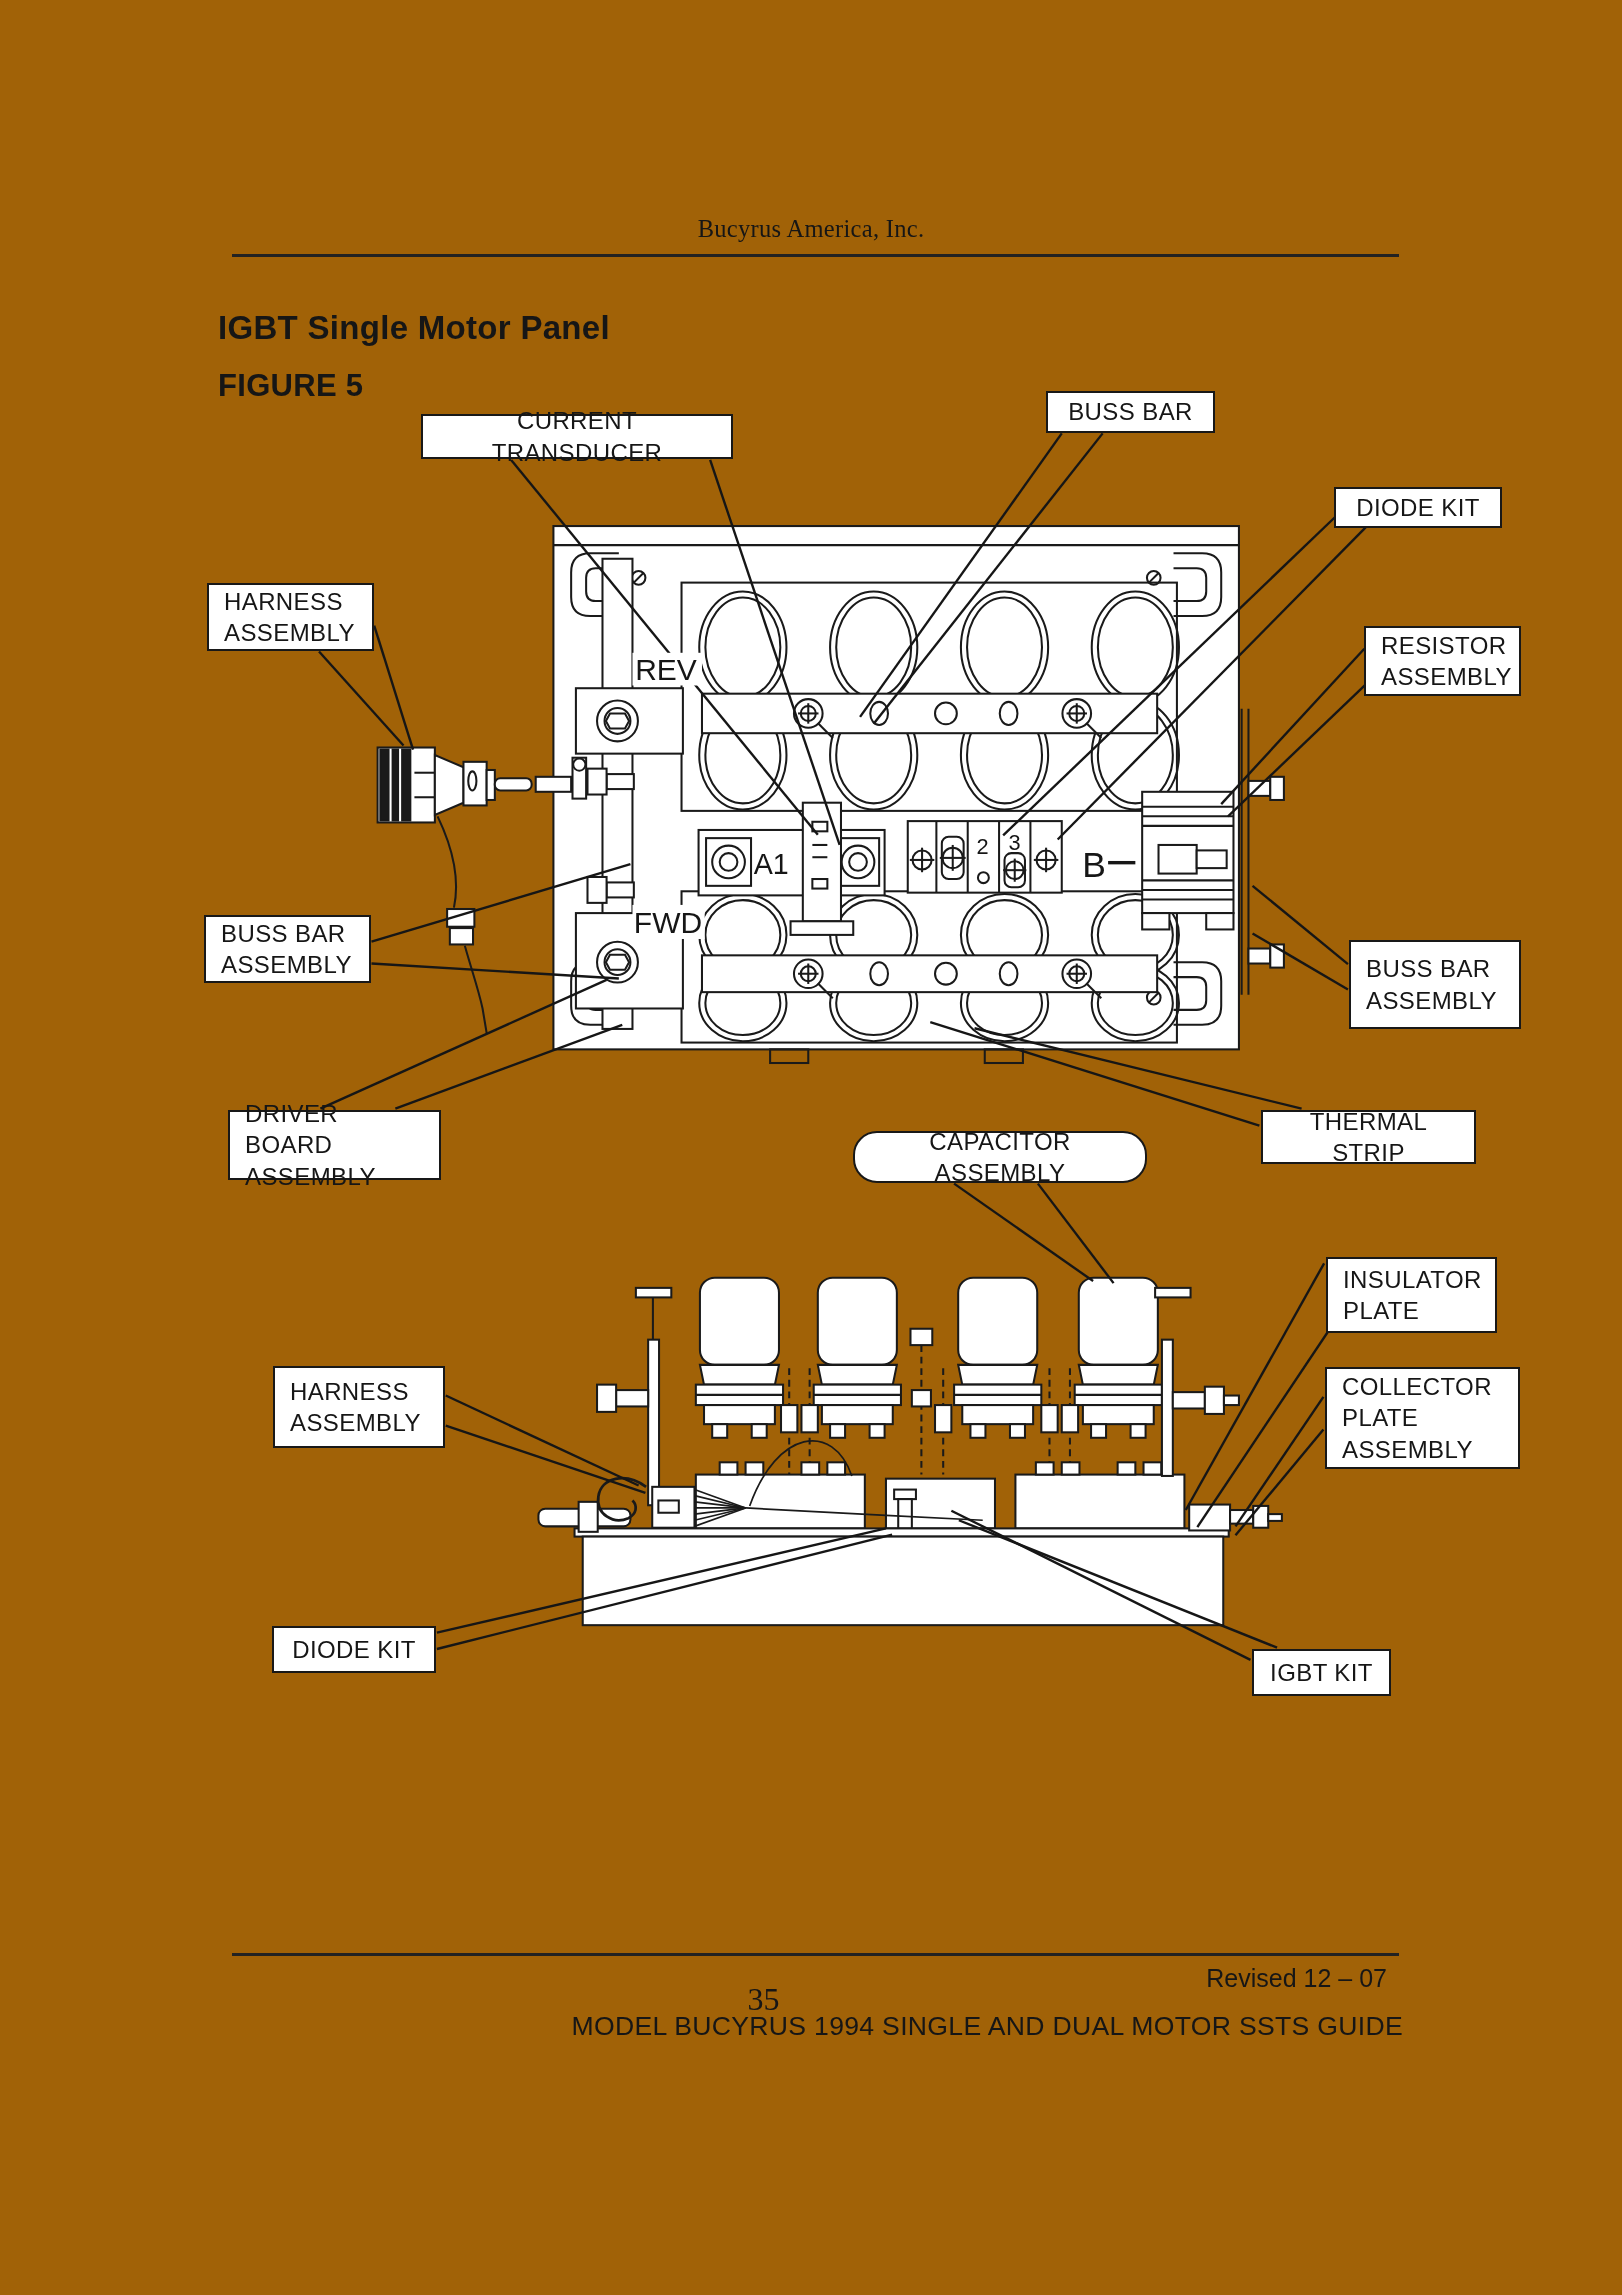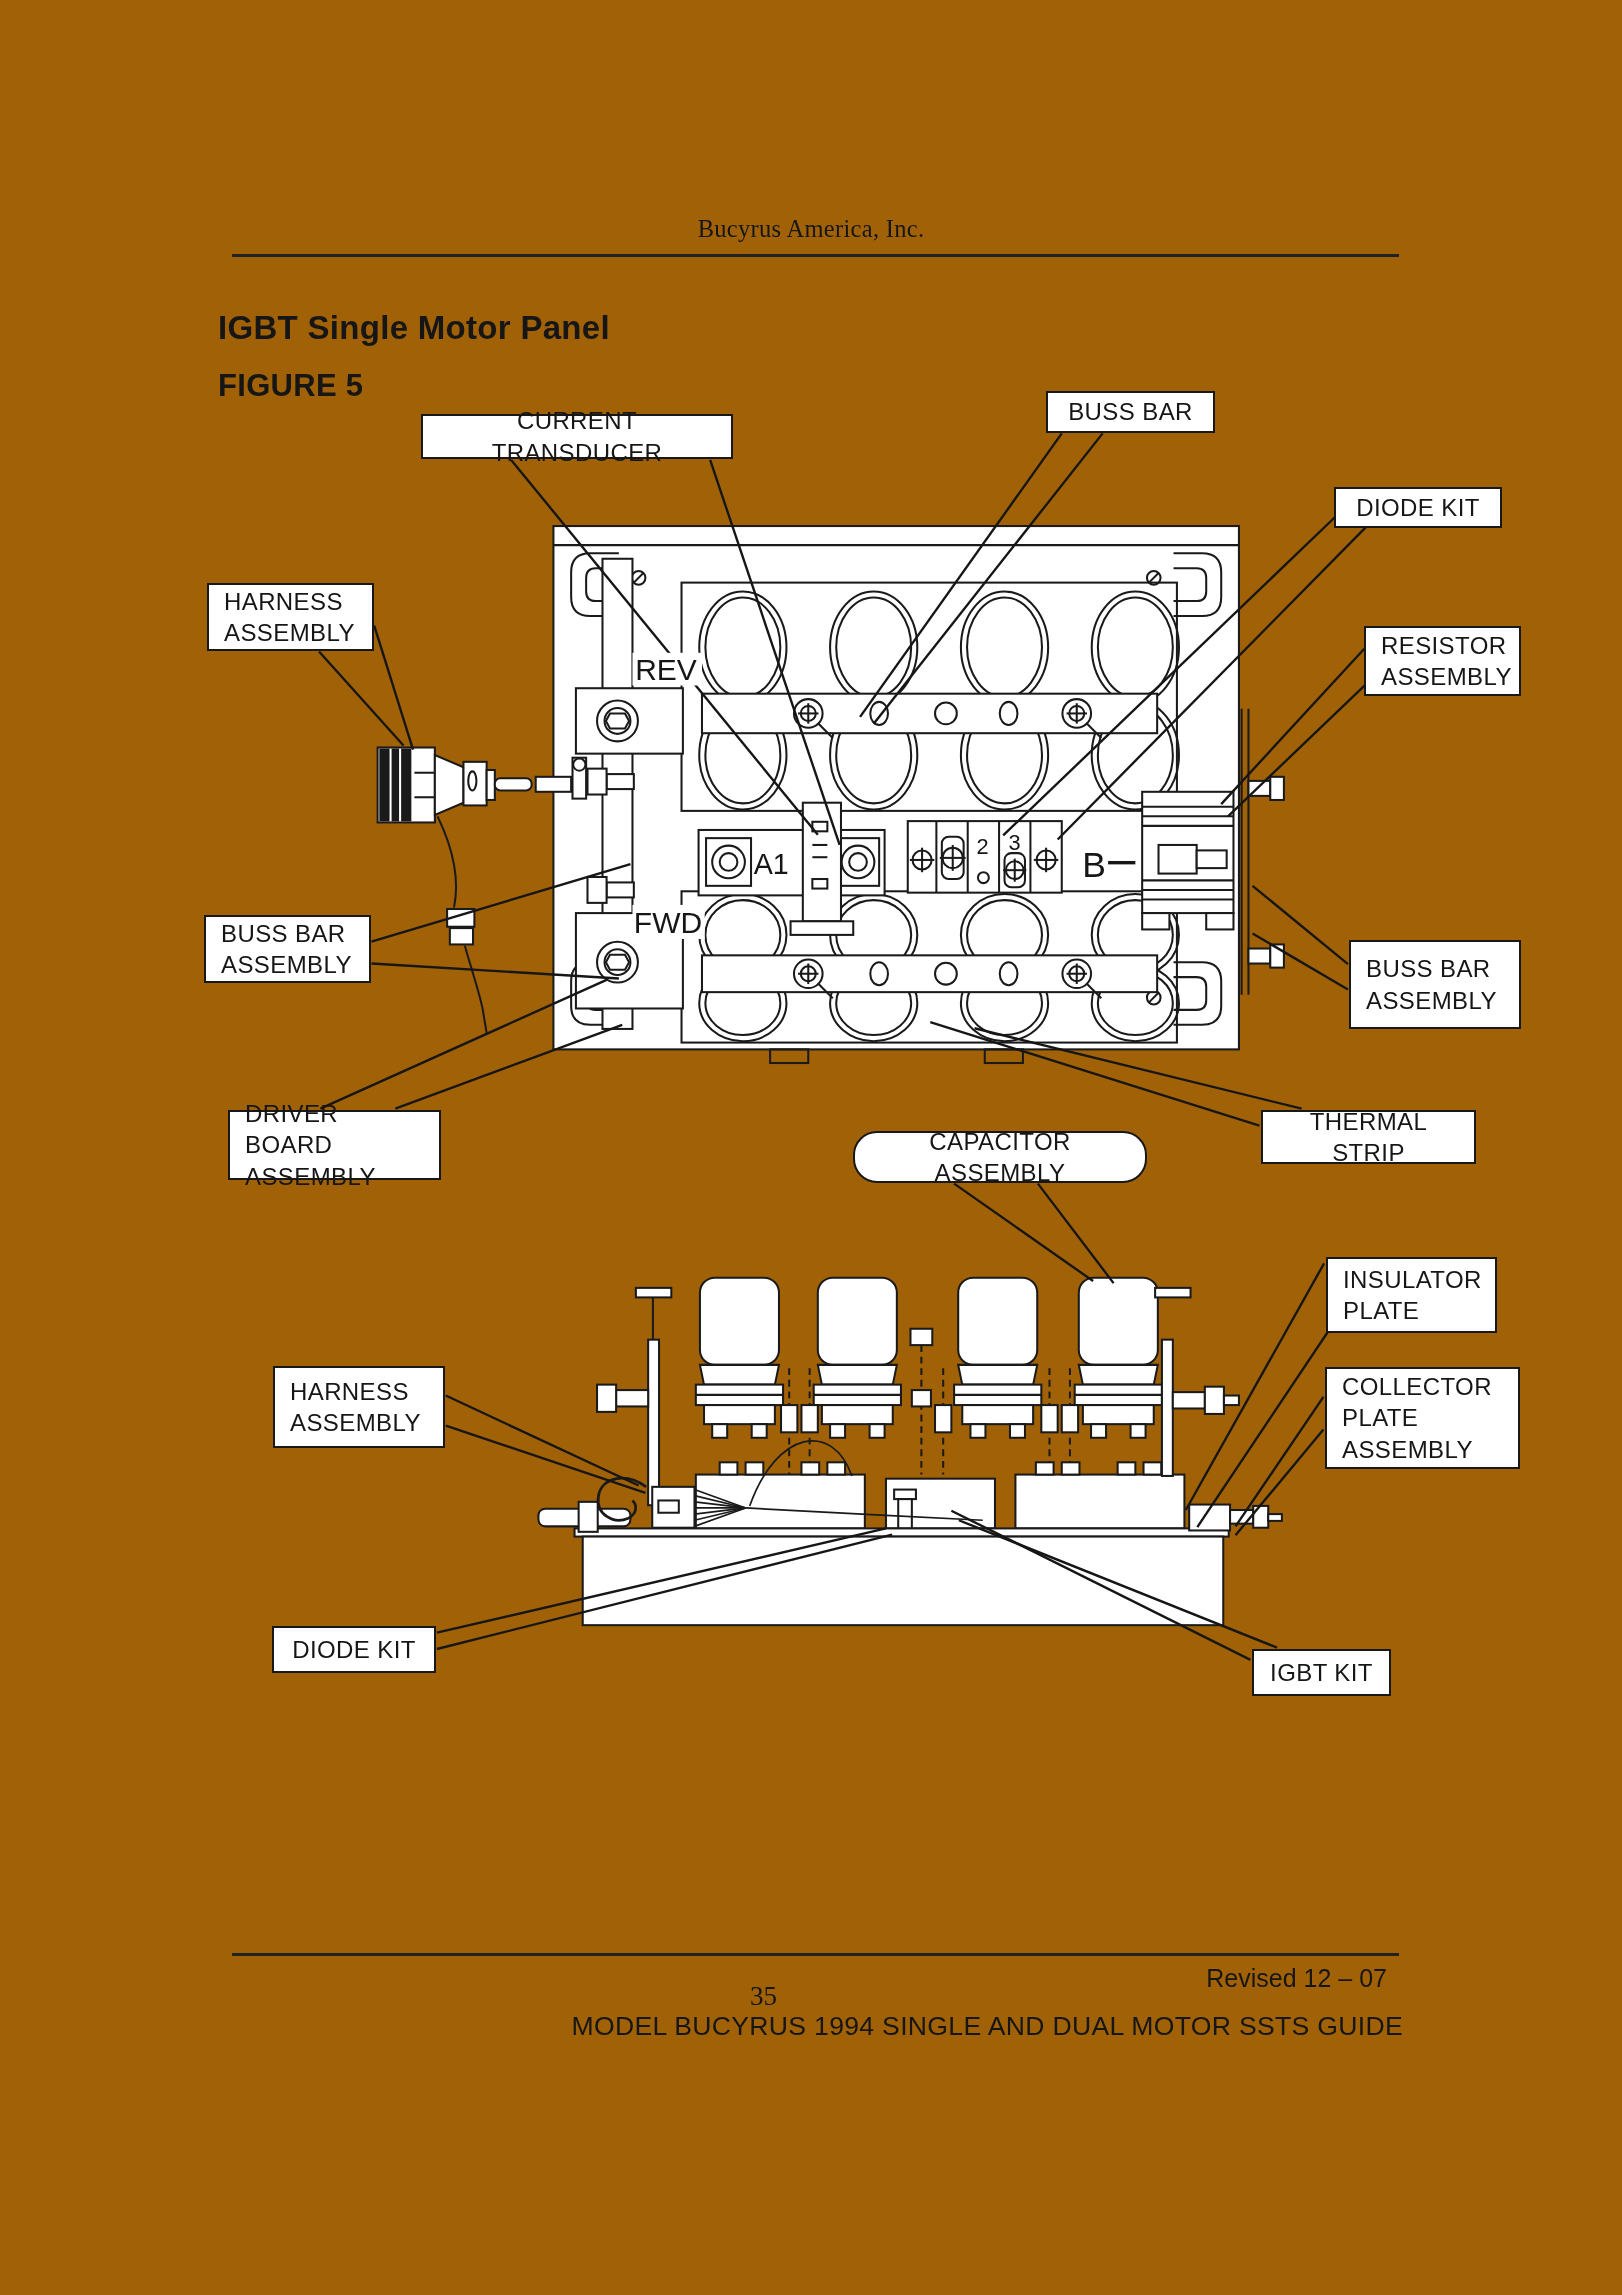--- a/index.html
+++ b/index.html
@@ -14,21 +14,21 @@
   .doc-title{position:absolute;left:218px;top:289px;font-size:33px;font-weight:bold;letter-spacing:0.3px;margin-top:20px;}
   .figure-label{position:absolute;left:218px;top:368px;font-size:31px;font-weight:bold;letter-spacing:0.3px;}
   .diagram-svg{position:absolute;left:0;top:0;width:1622px;height:2295px;}
   .callout{
     position:absolute;background:#fff;border:2.7px solid #181818;box-sizing:border-box;
     display:flex;align-items:center;font-size:24px;line-height:1.3;letter-spacing:0.4px;
     white-space:pre-line;padding:2.7px 15px;z-index:3;
   }
   .callout.center{justify-content:center;text-align:center;}
   .footer-revised{position:absolute;right:235px;top:1964px;font-size:25px;}
-  .footer-pagenum{position:absolute;left:702px;top:1981px;width:123px;text-align:center;font-size:27px;}
+  .footer-pagenum{position:absolute;left:702px;top:1981px;width:123px;text-align:center;font-size:32px;}
   .footer-model{position:absolute;right:219px;top:2011px;font-size:26.6px;letter-spacing:0.3px;}
   svg text{font-family:"Liberation Sans",sans-serif;fill:#161616;stroke:none;}
 </style>
 </head>
 <body>
 
 <div class="page">
 
   <div class="company serif">Bucyrus America, Inc.</div>
   <div class="hr" style="left:232px;top:254px;width:1167px;"></div>

